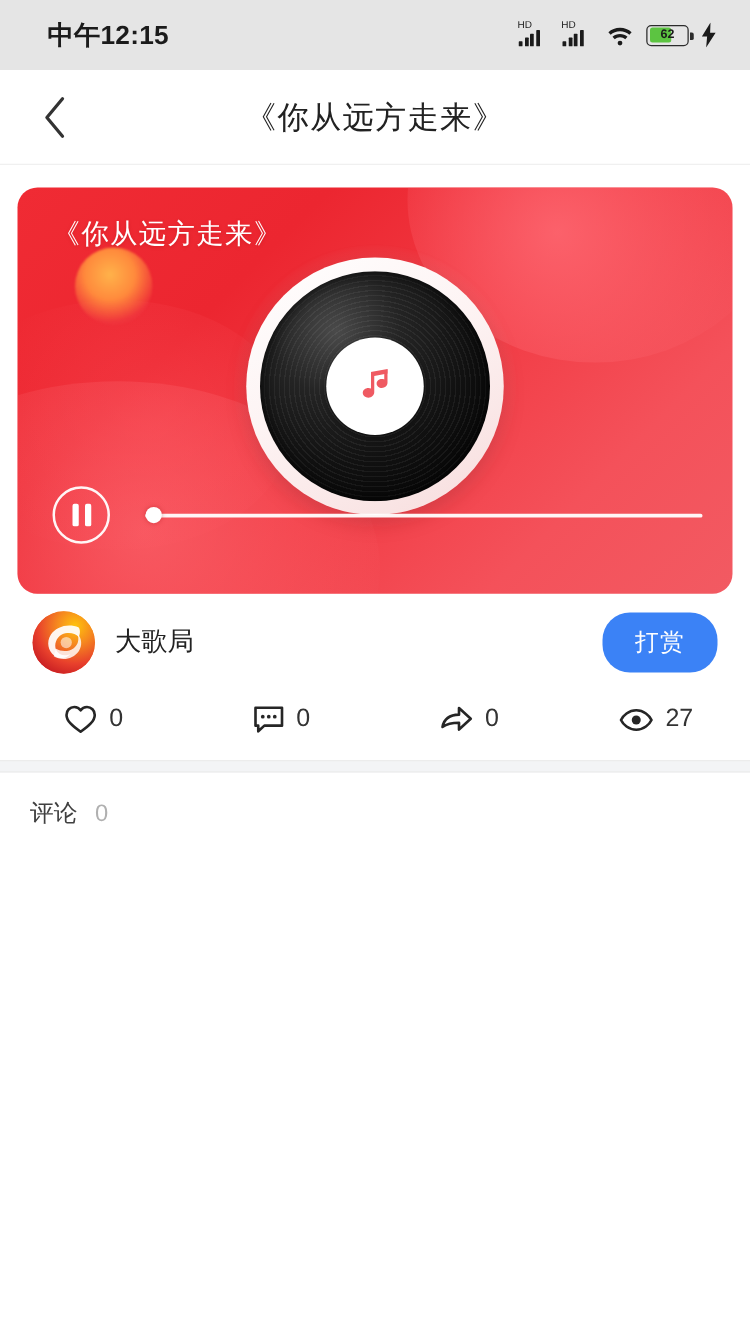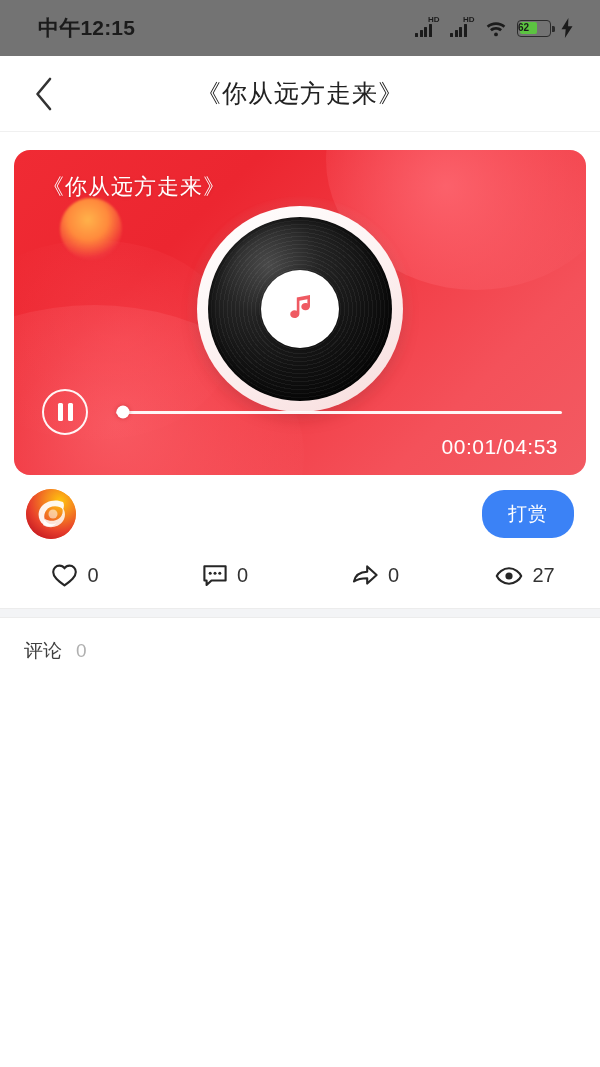--- a/index.html
+++ b/index.html
@@ -8,30 +8,30 @@
     background:#ffffff;
     font-family:"Liberation Sans", "DejaVu Sans", sans-serif;
     overflow:hidden;
   }
 
   
   .statusbar {
     height:56px;
     display:flex; align-items:center; justify-content:space-between;
     padding:0 26px 0 38px;
-    background:#737373;
+    background:#e5e5e5;
   }
   .status-time {
     font-size:21px; font-weight:bold; color:#1b1b1b; letter-spacing:.2px;
   }
   .status-icons { display:flex; align-items:center; gap:9px; }
   .sig { position:relative; width:26px; height:20px; display:block; }
   .sig .hd {
-    position:absolute; top:-2px; left:14px;
-    font-size:8px; font-weight:bold; color:#1b1b1b; line-height:1;
+    position:absolute; top:-2px; left:0;
+    font-size:8px; font-weight:normal; color:#1b1b1b; line-height:1;
   }
   .sig .bars { position:absolute; bottom:1px; left:1px; display:flex; align-items:flex-end; gap:1.5px; }
   .sig .bars i { display:block; width:3px; background:#1b1b1b; border-radius:.5px; }
   .sig .bars i:nth-child(1){ height:4px; }
   .sig .bars i:nth-child(2){ height:7px; }
   .sig .bars i:nth-child(3){ height:10px; }
   .sig .bars i:nth-child(4){ height:13px; }
   .wifi { width:24px; height:20px; }
   .battery {
     position:relative; width:34px; height:17px;
@@ -42,21 +42,21 @@
     content:""; position:absolute; right:-4.5px; top:5px;
     width:3px; height:6px; background:#2b2b2b; border-radius:0 1.5px 1.5px 0;
   }
   .battery .fill {
     height:100%; width:62%;
     background:#5cc441; border-radius:2px;
     display:flex; align-items:center; justify-content:center;
   }
   .battery .pct {
     font-size:10px; font-weight:bold; color:#1b1b1b; line-height:1;
-    position:absolute; left:0; right:0; text-align:left;
+    position:absolute; left:0; right:0; text-align:center;
   }
   .bolt { width:14px; height:20px; }
 
   
   .navbar {
     height:76px; position:relative;
     display:flex; align-items:center; justify-content:center;
     background:#ffffff;
     border-bottom:1px solid #f0f0f0;
   }
@@ -289,41 +289,41 @@
 
     <div class="controls">
       <div class="pause-btn">
         <i></i>
         <i></i>
       </div>
       <div class="progress">
         <span class="progress-track"></span>
         <span class="progress-knob" style="left: calc(0.34% + 5px);"></span>
       </div>
-      <div class="time-label">00:01/04:53</div>
     </div>
   </div>
 </div>
 
 <div class="author-row">
   <svg class="avatar" viewBox="0 0 100 100">
     <defs>
       <radialGradient id="avg" cx="68%" cy="24%" r="86%">
         <stop offset="0%" stop-color="#ffc40d"></stop>
         <stop offset="32%" stop-color="#f68b1e"></stop>
         <stop offset="70%" stop-color="#e8402c"></stop>
         <stop offset="100%" stop-color="#c41a22"></stop>
       </radialGradient>
     </defs>
     <circle cx="50" cy="50" r="50" fill="url(#avg)"></circle>
     <path d="M74 26c-16-7-36-2-45 12-7 11-4 26 6 33 8 6 20 5 26-3-9 5-19 2-23-6-4-9 0-20 9-25 9-4 21-3 27 4 3-6 2-12 0-15z" fill="#fff" opacity=".92"></path>
     <path d="M34 72c13 8 31 5 40-8 6-9 5-21-2-28 3 9 1 18-6 23-8 6-20 6-28 1-2 4-3 9-4 12z" fill="#fff" opacity=".82"></path>
     <circle cx="54" cy="50" r="9" fill="#fff" opacity=".55"></circle>
   </svg>
   <div class="author-meta">
+    <div class="author-name">大歌局</div>
   </div>
   <button class="reward-btn">打赏</button>
 </div>
 
 <div class="stats-row">
 
   <div class="stat">
     <svg width="27" height="25" viewBox="0 0 27 25">
       <path d="M13.5 22.4C7 17.6 2.2 13.8 2.2 8.9 2.2 5.3 5 2.6 8.4 2.6c2.1 0 4 1 5.1 2.7 1.1-1.7 3-2.7 5.1-2.7 3.4 0 6.2 2.7 6.2 6.3 0 4.9-4.8 8.7-11.3 13.5z" fill="none" stroke="#262626" stroke-width="2.1" stroke-linejoin="round"></path>
     </svg>

